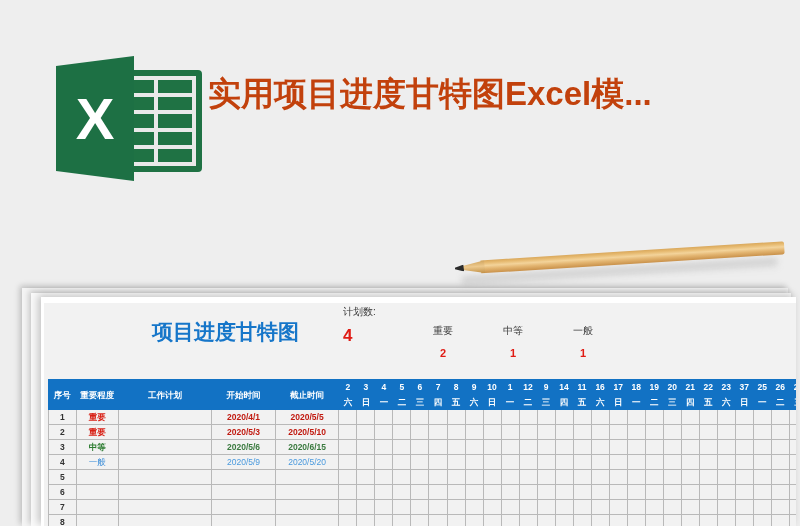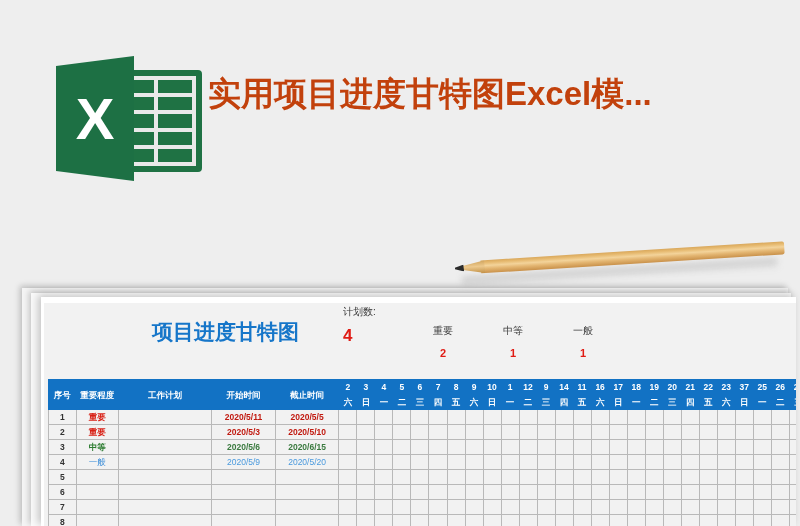--- a/index.html
+++ b/index.html
@@ -316,21 +316,21 @@
             <th class="day-wk">一</th>
             <th class="day-wk">二</th>
             <th class="day-wk">三</th>
           </tr>
       </thead>
       <tbody id="grid-body">
           <tr>
             <td class="body-cell seq">1</td>
             <td class="body-cell imp-high">重要</td>
             <td class="body-cell "></td>
-            <td class="body-cell dt-high">2020/5/11</td>
+            <td class="body-cell dt-high">2020/4/1</td>
             <td class="body-cell dt-high">2020/5/5</td>
             <td class="body-cell bar"></td>
             <td class="body-cell bar"></td>
             <td class="body-cell bar"></td>
             <td class="body-cell bar"></td>
             <td class="body-cell"></td>
             <td class="body-cell"></td>
             <td class="body-cell"></td>
             <td class="body-cell"></td>
             <td class="body-cell"></td>

